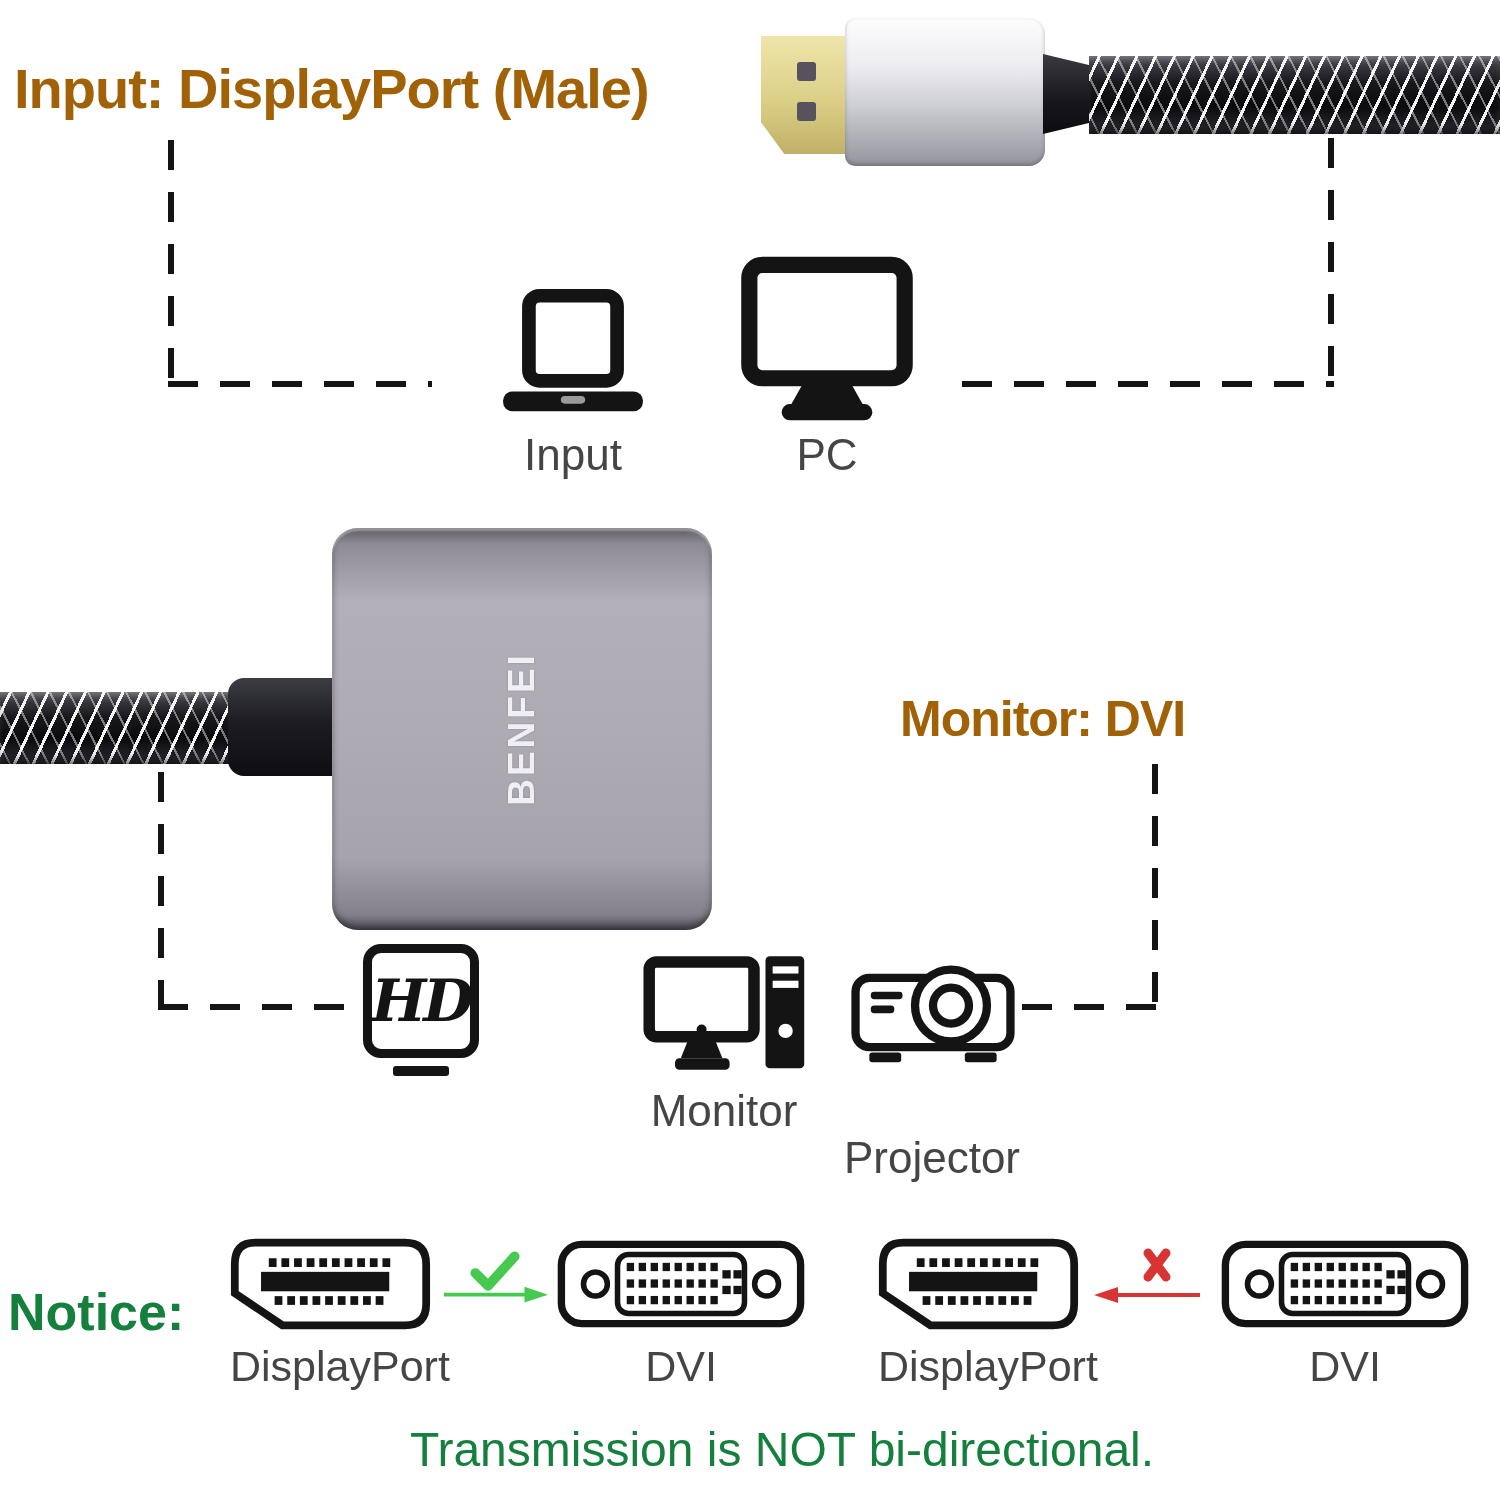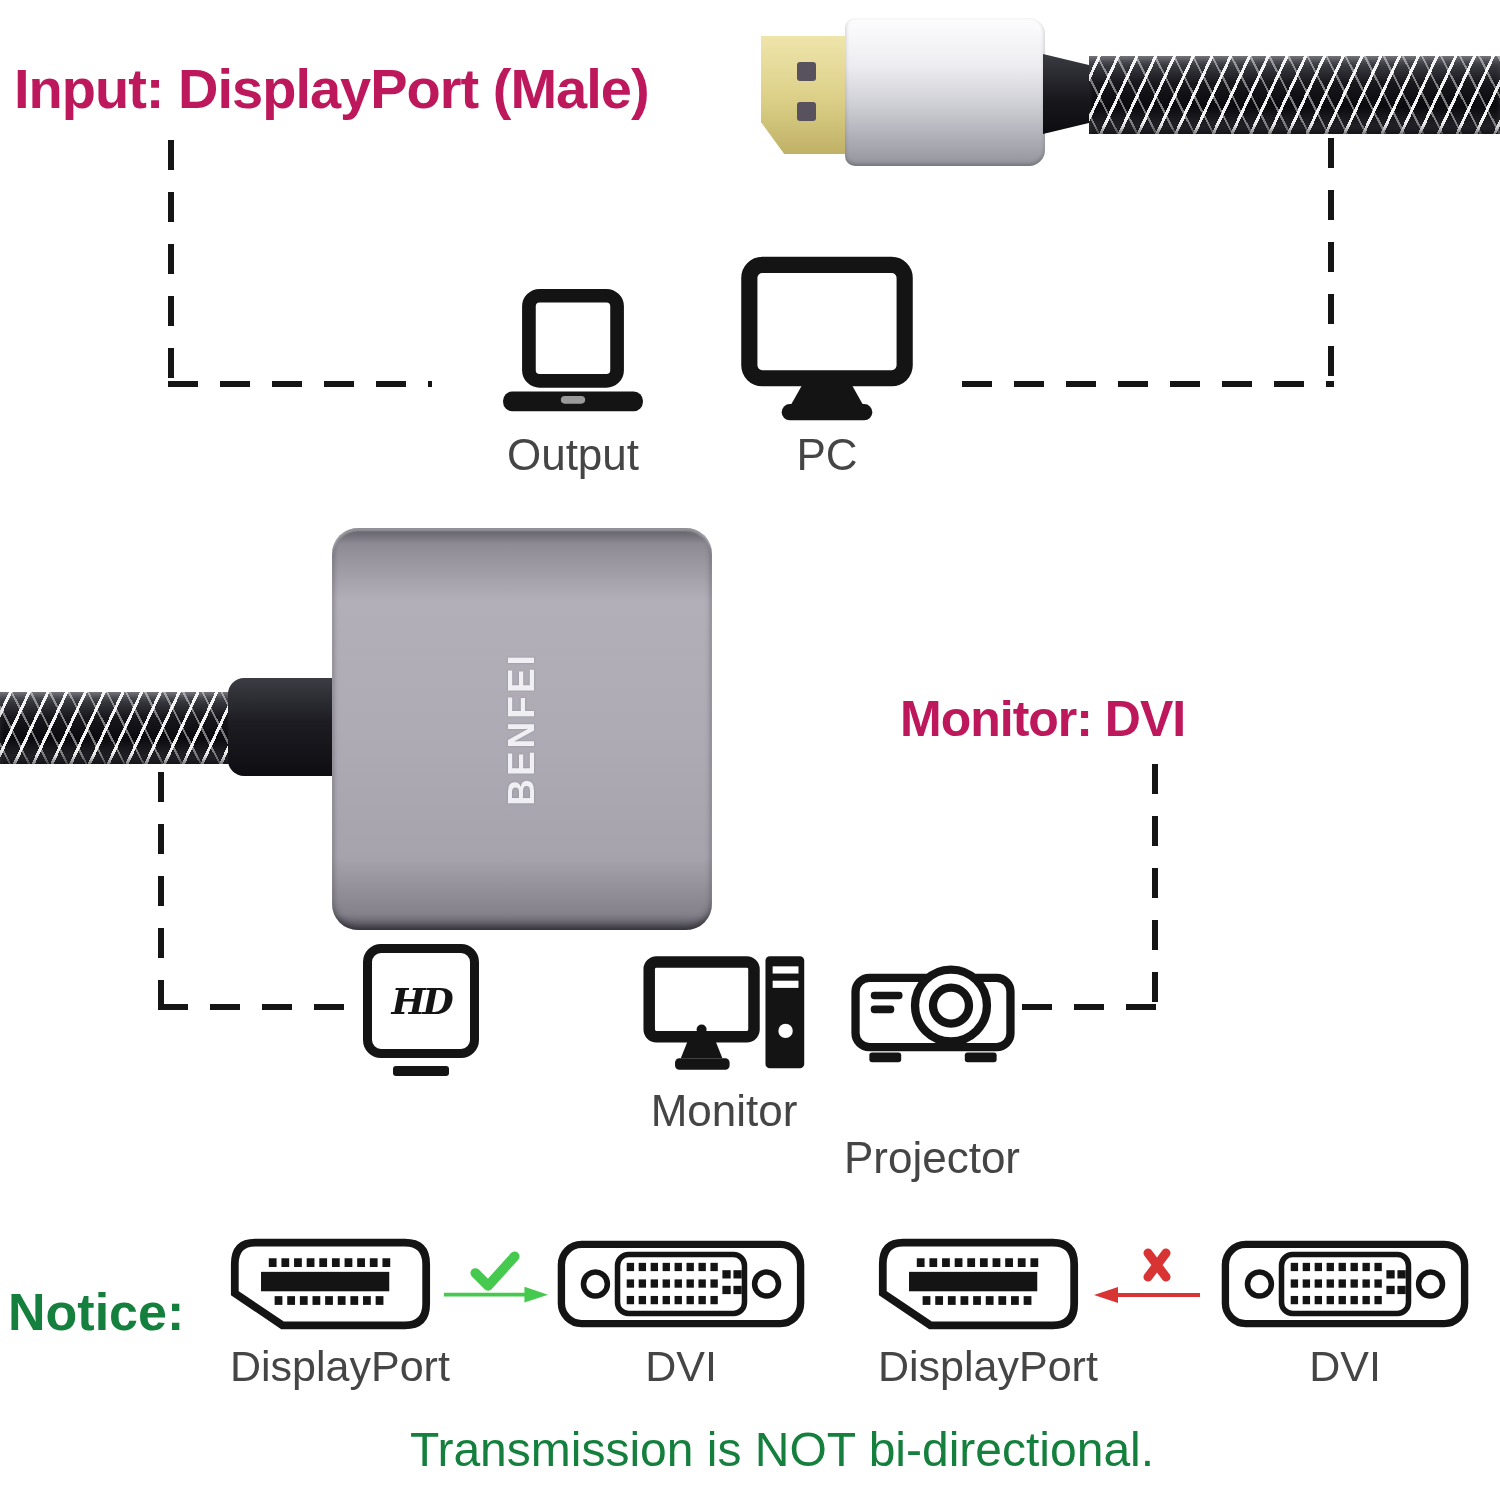--- a/index.html
+++ b/index.html
@@ -1,21 +1,21 @@
 <!DOCTYPE html>
 <html><head>
 <meta charset="utf-8">
 <style>
   html,body{margin:0;padding:0;background:#fff;}
   #canvas{position:relative;width:1500px;height:1500px;background:#ffffff;overflow:hidden;
           font-family:"Liberation Sans", sans-serif;}
   .abs{position:absolute;}
 
   
-  .h-title{font-weight:800;color:#be185d;letter-spacing:-1px;}
+  .h-title{font-weight:800;color:#a16207;letter-spacing:-1px;}
   .dev-label{color:#454545;font-size:44px;text-align:center;}
   .cyan{color:#15803d;}
 
   
   .dash-v{width:6px;background:repeating-linear-gradient(to bottom,#151515 0 30px,transparent 30px 52px);}
   .dash-h{height:6px;background:repeating-linear-gradient(to right,#151515 0 30px,transparent 30px 52px);}
 
   
   .braid{
     background-color:#101014;
@@ -57,21 +57,21 @@
     border-radius:16px 4px 4px 16px;
   }
 
   
   .hd-frame{
     width:98px;height:96px;border:9px solid #141414;border-radius:18px;
     display:flex;align-items:center;justify-content:center;background:#fff;
   }
   .hd-text{
     font-family:"DejaVu Serif", serif;font-style:italic;font-weight:bold;
-    font-size:36px;color:#141414;letter-spacing:-3px;
+    font-size:58px;color:#141414;letter-spacing:-3px;
   }
   .stand-bar{background:#141414;border-radius:3px;}
 
   svg{display:block;}
 </style>
 </head>
 <body>
 
 <div id="canvas">
 
@@ -93,21 +93,21 @@
   <div class="abs dash-v" style="left:1328px;top:138px;height:248px;"></div>
   <div class="abs dash-h" style="left:962px;top:381px;width:372px;"></div>
 
   <div class="abs" style="left:497px;top:281px;width:152px;height:148px;">
     <svg viewBox="0 0 100 92" width="152" height="148">
       <rect x="21" y="7" width="58" height="56" rx="7" fill="#fff" stroke="#141414" stroke-width="9"></rect>
       <rect x="4" y="70" width="92" height="13" rx="6" fill="#141414"></rect>
       <rect x="42" y="73" width="16" height="5" rx="2.5" fill="#9a9a9a"></rect>
     </svg>
   </div>
-  <div class="abs dev-label" style="left:473px;top:430px;width:200px;">Output</div>
+  <div class="abs dev-label" style="left:473px;top:430px;width:200px;">Input</div>
 
   <div class="abs" style="left:738px;top:254px;width:178px;height:174px;">
     <svg viewBox="0 0 110 106" width="178" height="174">
       <rect x="7" y="6" width="96" height="70" rx="8" fill="#fff" stroke="#141414" stroke-width="10"></rect>
       <polygon points="42,76 68,76 77,92 33,92" fill="#141414"></polygon>
       <rect x="27" y="92" width="56" height="10" rx="5" fill="#141414"></rect>
     </svg>
   </div>
   <div class="abs dev-label" style="left:727px;top:430px;width:200px;">PC</div>
 

